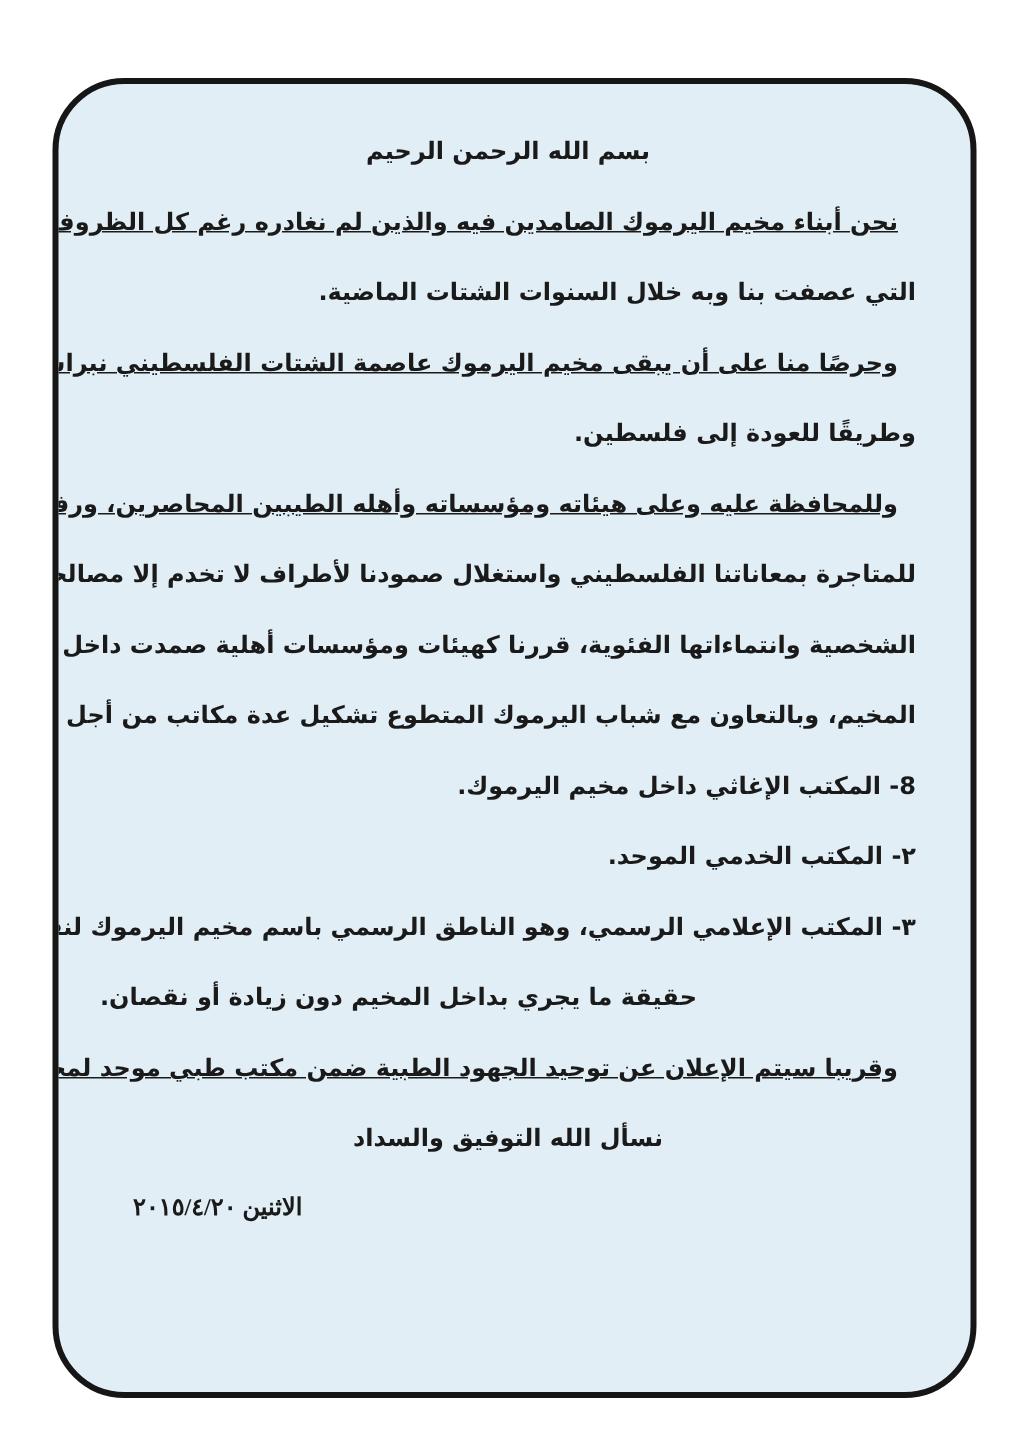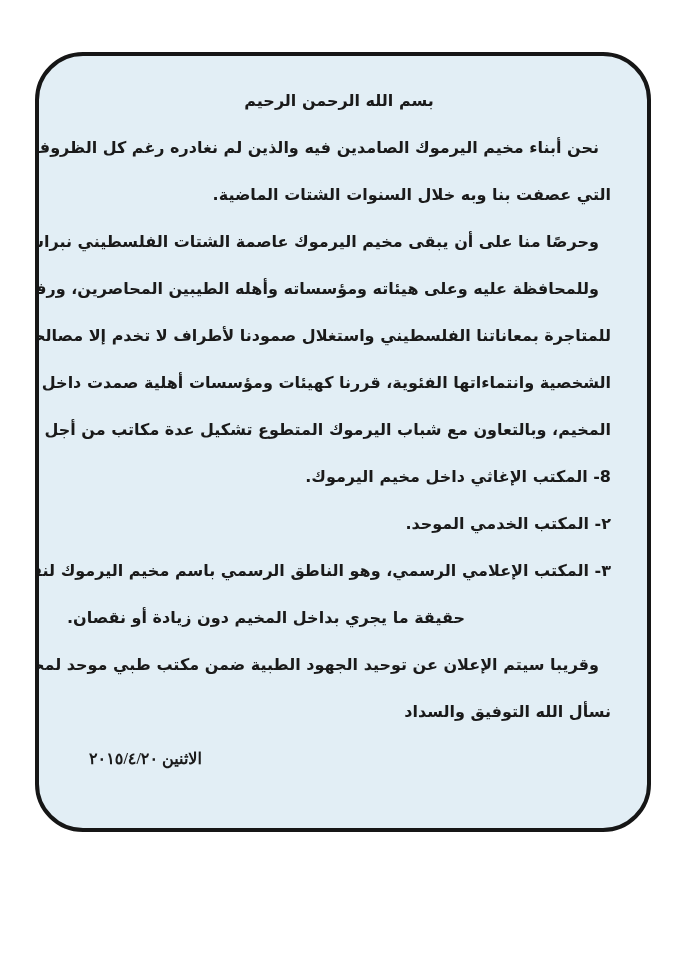--- a/index.html
+++ b/index.html
@@ -12,21 +12,21 @@
     background: var(--page-bg, #ffffff);
     font-family: "DejaVu Sans", sans-serif;
     position: relative;
     overflow: hidden;
   }
   .card {
     position: absolute;
     left: 35px;
     top: 52px;
     width: 616px;
-    height: 780px;
+    height: 880px;
     box-sizing: border-box;
     background: var(--card-bg, #e2eef5);
     border: 4px solid var(--card-border, #161616);
     border-radius: 48px;
   }
   .doc {
     position: absolute;
     inset: 0;
     box-sizing: border-box;
     padding: 21px 36px 0 28px;
@@ -36,35 +36,36 @@
     font-weight: 700;
     font-size: 16px;
   }
   .line {
     height: 47px;
     line-height: 47px;
     white-space: nowrap;
   }
   .c  { text-align: center; }
   .j  { text-align: justify; text-align-last: justify; }
-  .ji { text-align: justify; text-align-last: justify; padding-right: 12px; }
+  .ji { text-align: justify; text-align-last: justify; padding-right: 12px; text-decoration: underline; }
   .r  { text-align: right; }
   .ri { text-align: left; padding-right: 26px; }
-  .l  { text-align: right; }
+  .l  { text-align: center; }
   .li { text-align: left; padding-left: 22px; font-family: Liberation Serif, serif; }
 </style>
 </head>
 <body>
 
 <div class="card">
   <div class="doc" dir="rtl">
       <div class="line c">بسم الله الرحمن الرحيم</div>
       <div class="line ji">نحن أبناء مخيم اليرموك الصامدين فيه والذين لم نغادره رغم كل الظروف</div>
       <div class="line r">التي عصفت بنا وبه خلال السنوات الشتات الماضية.</div>
       <div class="line ji">وحرصًا منا على أن يبقى مخيم اليرموك عاصمة الشتات الفلسطيني نبراسًا</div>
+      <div class="line r">وطريقًا للعودة إلى فلسطين.</div>
       <div class="line ji">وللمحافظة عليه وعلى هيئاته ومؤسساته وأهله الطيبين المحاصرين، ورفضا منا</div>
       <div class="line j">للمتاجرة بمعاناتنا الفلسطيني واستغلال صمودنا لأطراف لا تخدم إلا مصالحها</div>
       <div class="line j">الشخصية وانتماءاتها الفئوية، قررنا كهيئات ومؤسسات أهلية صمدت داخل</div>
       <div class="line j">المخيم، وبالتعاون مع شباب اليرموك المتطوع تشكيل عدة مكاتب من أجل خدمة</div>
       <div class="line r">8- المكتب الإغاثي داخل مخيم اليرموك.</div>
       <div class="line r">٢- المكتب الخدمي الموحد.</div>
       <div class="line j">٣- المكتب الإعلامي الرسمي، وهو الناطق الرسمي باسم مخيم اليرموك لنقل</div>
       <div class="line ri">حقيقة ما يجري بداخل المخيم دون زيادة أو نقصان.</div>
       <div class="line ji">وقريبا سيتم الإعلان عن توحيد الجهود الطبية ضمن مكتب طبي موحد لمخيم</div>
       <div class="line l">نسأل الله التوفيق والسداد</div>

